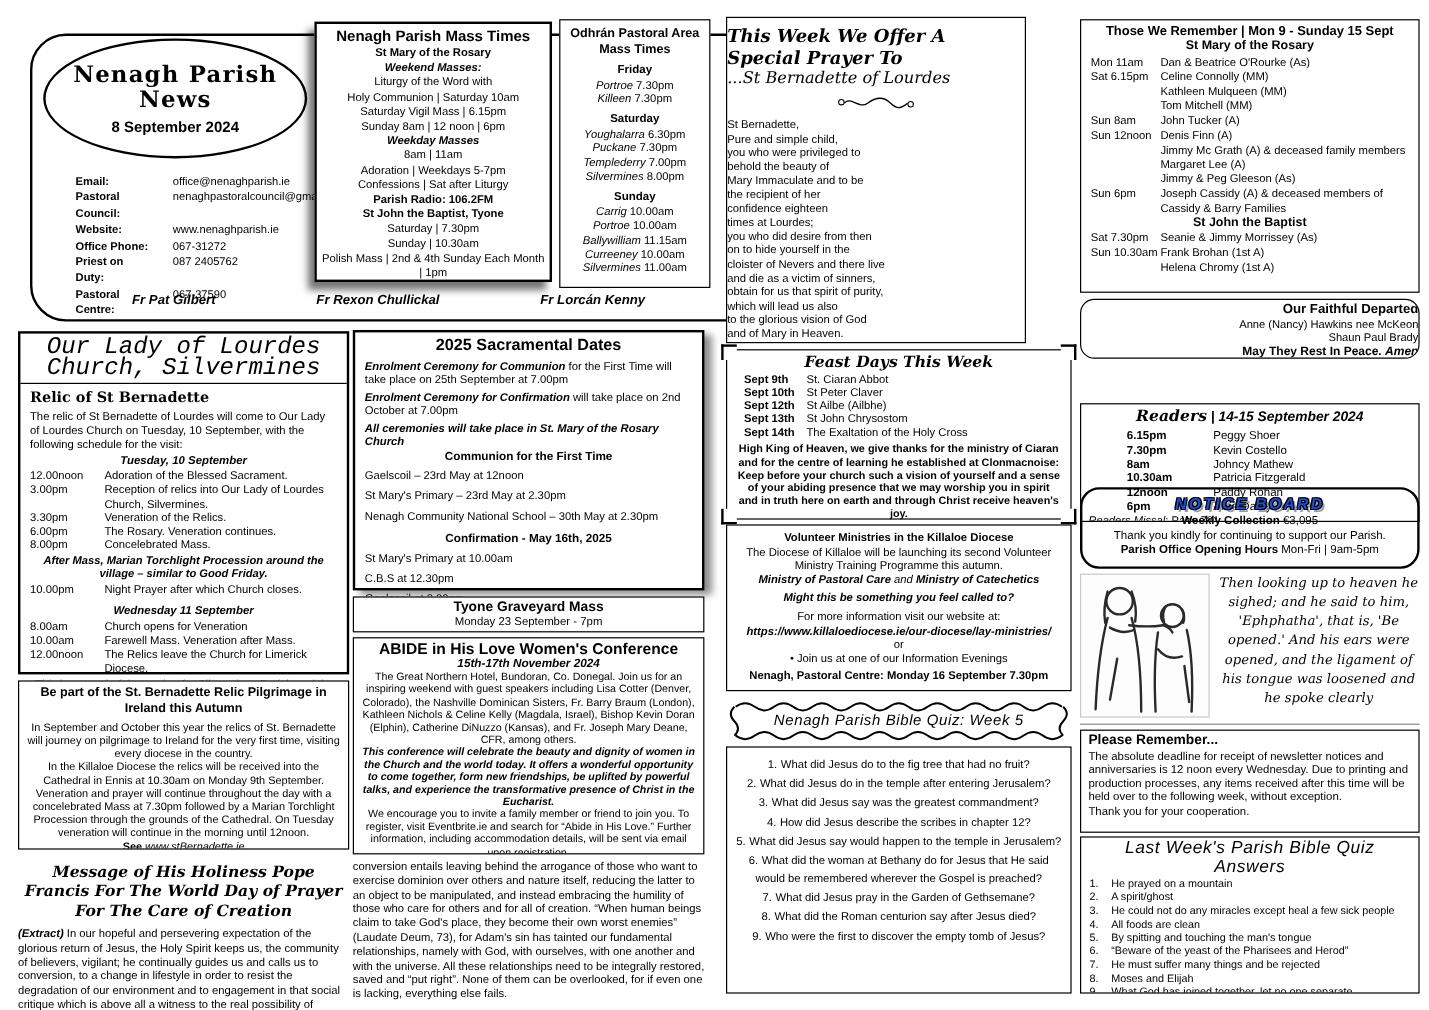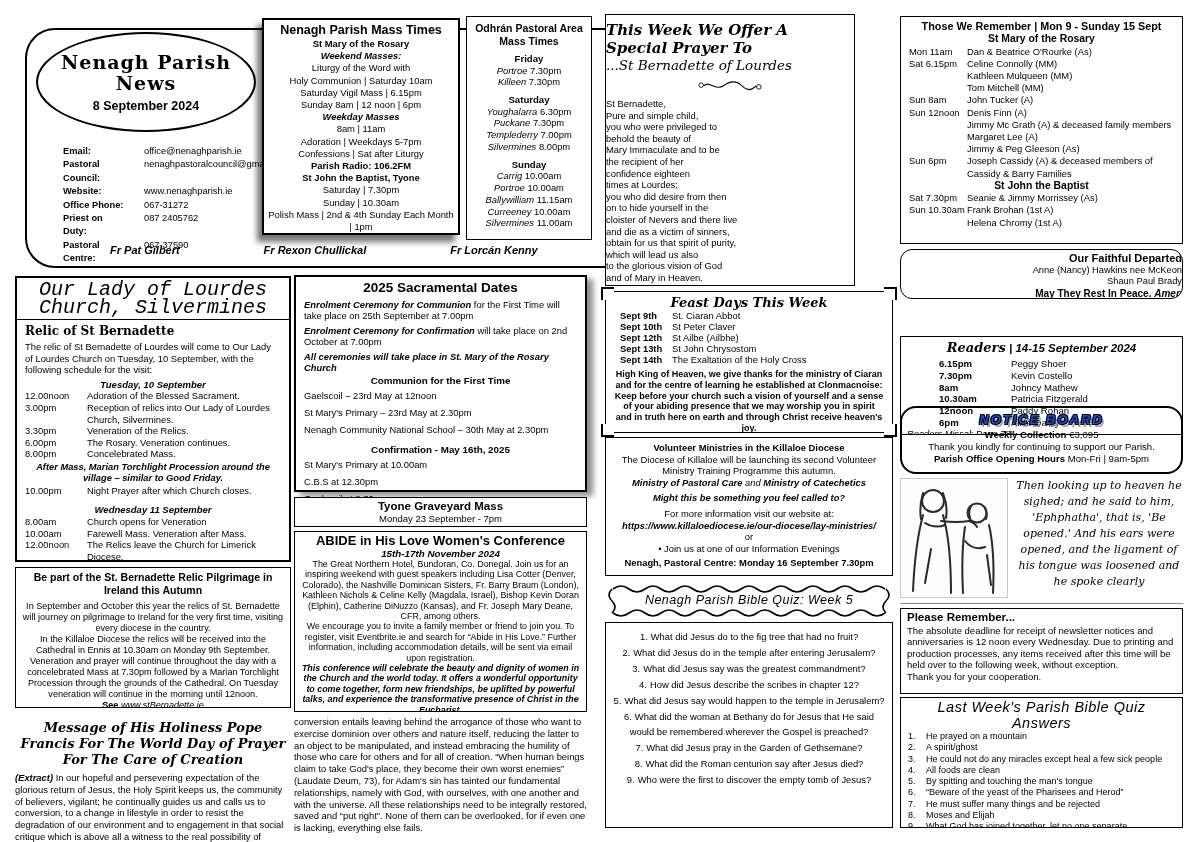--- a/index.html
+++ b/index.html
@@ -801,19 +801,19 @@
 
   <div id="tyonebox" class="abs box">
     <div class="ttl">Tyone Graveyard Mass</div>
     <div class="dt">Monday 23 September - 7pm</div>
   </div>
 
   <div id="abidebox" class="abs box">
     <div class="ttl">ABIDE in His Love Women's Conference</div>
     <div class="sub">15th-17th November 2024</div>
     <div class="p">The Great Northern Hotel, Bundoran, Co. Donegal. Join us for an inspiring weekend with guest speakers including Lisa Cotter (Denver, Colorado), the Nashville Dominican Sisters, Fr. Barry Braum (London), Kathleen Nichols &amp; Celine Kelly (Magdala, Israel), Bishop Kevin Doran (Elphin), Catherine DiNuzzo (Kansas), and Fr. Joseph Mary Deane, CFR, among others.</div>
+    <div class="p bi">This conference will celebrate the beauty and dignity of women in the Church and the world today. It offers a wonderful opportunity to come together, form new friendships, be uplifted by powerful talks, and experience the transformative presence of Christ in the Eucharist.</div>
     <div class="p">We encourage you to invite a family member or friend to join you. To register, visit Eventbrite.ie and search for “Abide in His Love.” Further information, including accommodation details, will be sent via email upon registration.</div>
-    <div class="p bi">This conference will celebrate the beauty and dignity of women in the Church and the world today. It offers a wonderful opportunity to come together, form new friendships, be uplifted by powerful talks, and experience the transformative presence of Christ in the Eucharist.</div>
   </div>
 
   <div id="contpara" class="abs">conversion entails leaving behind the arrogance of those who want to exercise dominion over others and nature itself, reducing the latter to an object to be manipulated, and instead embracing the humility of those who care for others and for all of creation. “When human beings claim to take God's place, they become their own worst enemies” (Laudate Deum, 73), for Adam's sin has tainted our fundamental relationships, namely with God, with ourselves, with one another and with the universe. All these relationships need to be integrally restored, saved and “put right”. None of them can be overlooked, for if even one is lacking, everything else fails.</div>
 
 </div>
 
 </body></html>

